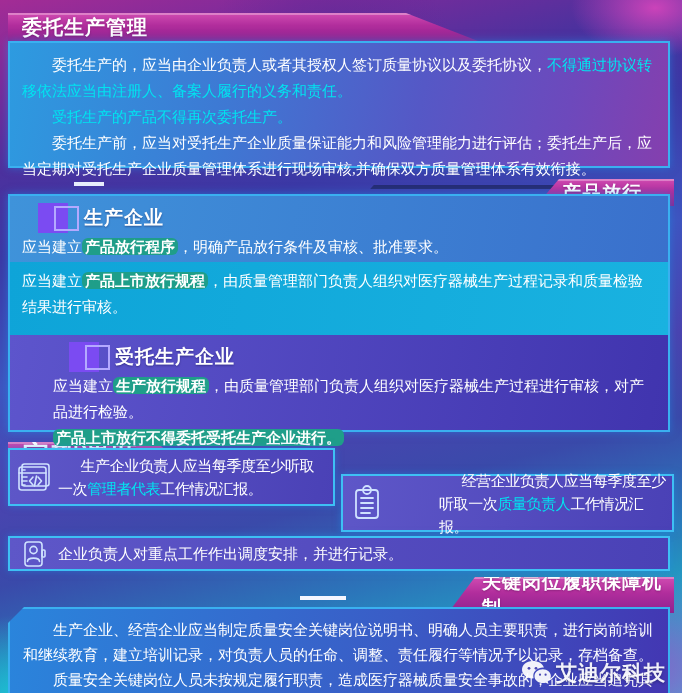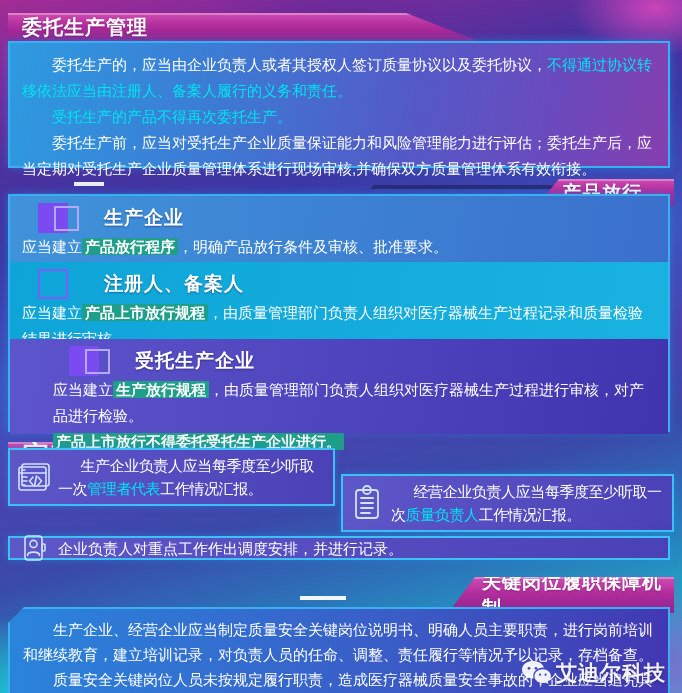--- a/index.html
+++ b/index.html
@@ -43,55 +43,55 @@
   .tail-schedule { left:170px; top:456px; width:150px; height:12px;
     background:rgba(195,60,175,.45); transform:skewX(-42deg); }
   .dash-white-1 { left:300px; top:596px; width:46px; height:4px; background:#f4f6ff; }
   .dash-white-2 { left:74px;  top:182px; width:30px; height:4px; background:#e9eefc; }
 
   
   .panel { position:absolute; border:2px solid #3ab0f0;
     box-shadow:0 0 8px rgba(30,140,230,.55); color:#fff; }
   .panel-entrusted { left:8px; top:41px; width:662px; height:127px;
     background:linear-gradient(100deg,#2d9be0 0%, #3d7ad4 32%, #5558c6 62%, #6d49bc 84%, #853fae 100%);
-    padding:9px 12px 0 12px; }
+    padding:9px 12px 0 12px;font-family:Liberation Serif, serif; }
   .panel-release { left:8px; top:194px; width:662px; height:238px;
     background:#2d7fd0; display:flex; flex-direction:column; }
   .panel-key { left:8px; top:607px; width:662px; height:88px;
     background:linear-gradient(100deg,#2a85dc 0%, #3a5cc6 58%, #4336b2 100%);
     clip-path:polygon(0 16px, 16px 0, 100% 0, 100% 100%, 0 100%);
     padding:8px 13px 0 13px; }
 
   .panel p, .card p { font-size:15px; line-height:26px; }
   .indent { text-indent:2em; }
   .cyan { color:#00e4f0; }
-  .pill { background:#1f9e89; border-radius:1px; padding:0 3px; font-weight:bold; }
+  .pill { background:#1f9e89; border-radius:6px; padding:0 3px; font-weight:bold; }
 
   
   .stripe { width:100%; padding:6px 12px 4px 12px; }
   .stripe-1 { height:66px; background:linear-gradient(100deg,#3f93da 0%, #3a70cc 100%); }
   .stripe-2 { height:77px; background:linear-gradient(100deg,#0ea4d8 0%, #19b2e0 100%); }
   .stripe-3 { height:95px; background:linear-gradient(100deg,#5d55cc 0%, #4034ae 100%);padding-left:43px; }
   .stripe .head { display:flex; align-items:center; height:32px; margin-left:16px; }
   .stripe h3 { font-size:19px; font-weight:bold; letter-spacing:1px;
-    text-shadow:0 1px 2px rgba(0,0,60,.4); margin-left:20px; }
+    text-shadow:0 1px 2px rgba(0,0,60,.4); }
   .stripe .body { font-size:15px; line-height:26px; }
 
   .mk { position:relative; width:46px; height:32px; flex:0 0 auto; }
   .mk .fill { position:absolute; left:0; top:1px; width:30px; height:30px; background:#7b4bf2; }
   .mk .line { position:absolute; left:16px; top:4px; width:25px; height:25px; border:2px solid #b4a9ff; }
   .mk.outline-only .line { left:0; top:1px; width:30px; height:30px; border-color:#7a5ff5; }
 
   
   .card { position:absolute; border:2px solid #3ec0f4; color:#fff;
     background:linear-gradient(100deg,#5e57c8 0%, #4a41b6 100%);
     box-shadow:0 0 7px rgba(30,140,230,.5); display:flex; align-items:center; }
   .card-left  { left:8px;  top:448px; width:327px; height:58px; }
-  .card-right { left:341px; top:474px; width:333px; height:58px; }
-  .card-full  { left:8px;  top:536px; width:662px; height:24px; }
+  .card-right { left:341px; top:474px; width:333px; height:58px;gap:48px; }
+  .card-full  { left:8px;  top:536px; width:662px; height:35px; }
   .card .icon { flex:0 0 48px; display:flex; justify-content:center; align-items:center; }
   .card p { font-size:15px; line-height:23px; letter-spacing:-.4px;
     padding-right:6px; text-indent:1.5em; }
   .card-full p { text-indent:0; letter-spacing:0; }
 
   
   .panel-key p { line-height:25px; }
 
   
   .watermark { position:absolute; right:16px; bottom:6px; display:flex; align-items:center;
@@ -132,26 +132,20 @@
             <div class="line"></div>
         </div>
         <h3>生产企业</h3>
       </div>
       <p class="body">
         <span>应当建立</span><span class="pill">产品放行程序</span><span>，明确产品放行条件及审核、批准要求。</span>
       </p>
     </div>
 
     <div class="stripe stripe-2">
-      <div class="head">
-        <div class="mk outline-only">
-          <div class="line"></div>
-        </div>
-        <h3>注册人、备案人</h3>
-      </div>
       <p class="body">
         <span>应当建立</span><span class="pill">产品上市放行规程</span><span>，由质量管理部门负责人组织对医疗器械生产过程记录和质量检验结果进行审核。</span>
       </p>
     </div>
 
     <div class="stripe stripe-3">
       <div class="head">
         <div class="mk">
           <div class="fill"></div>
             <div class="line"></div>

